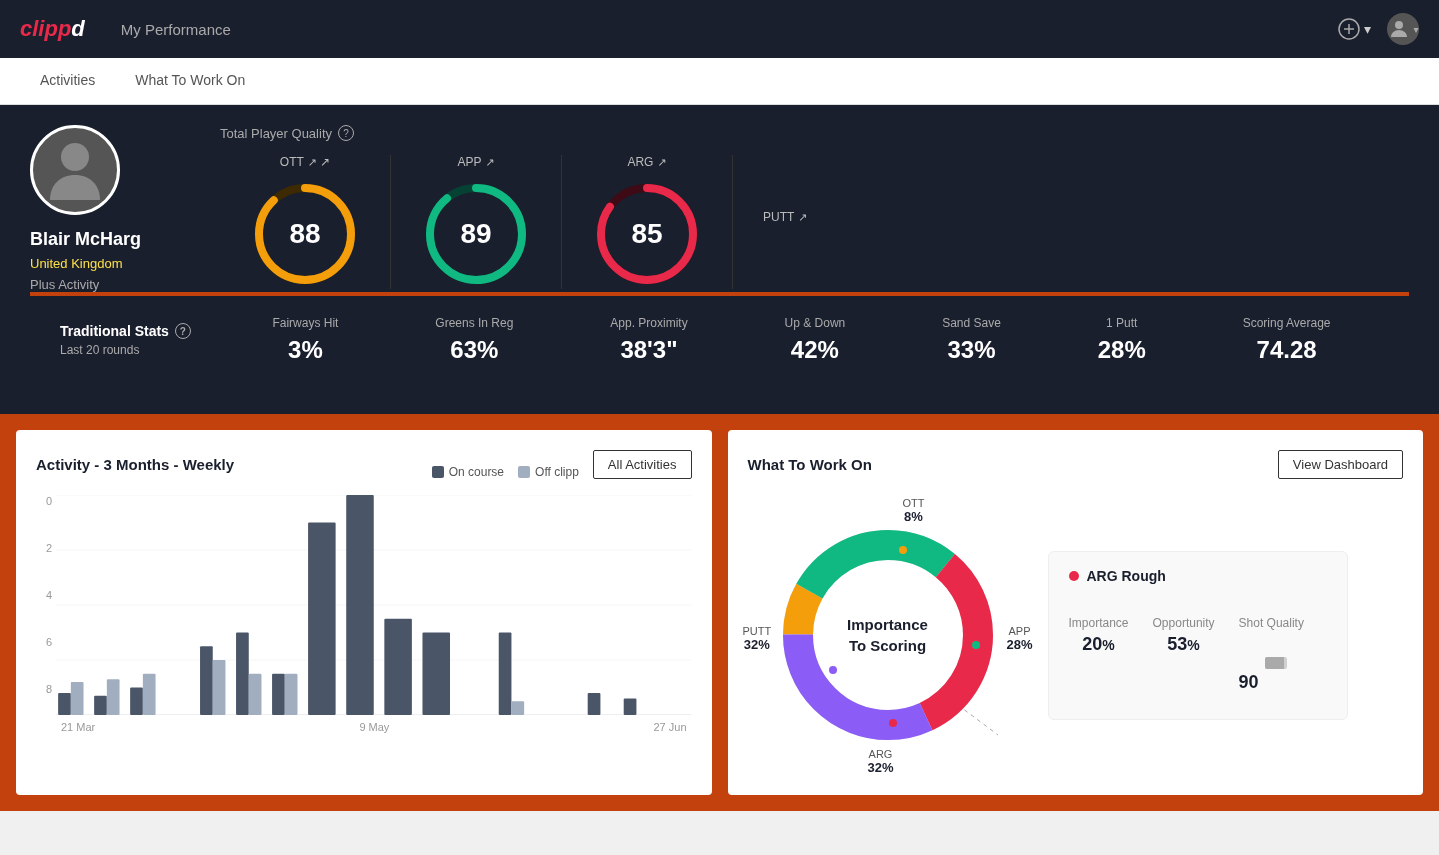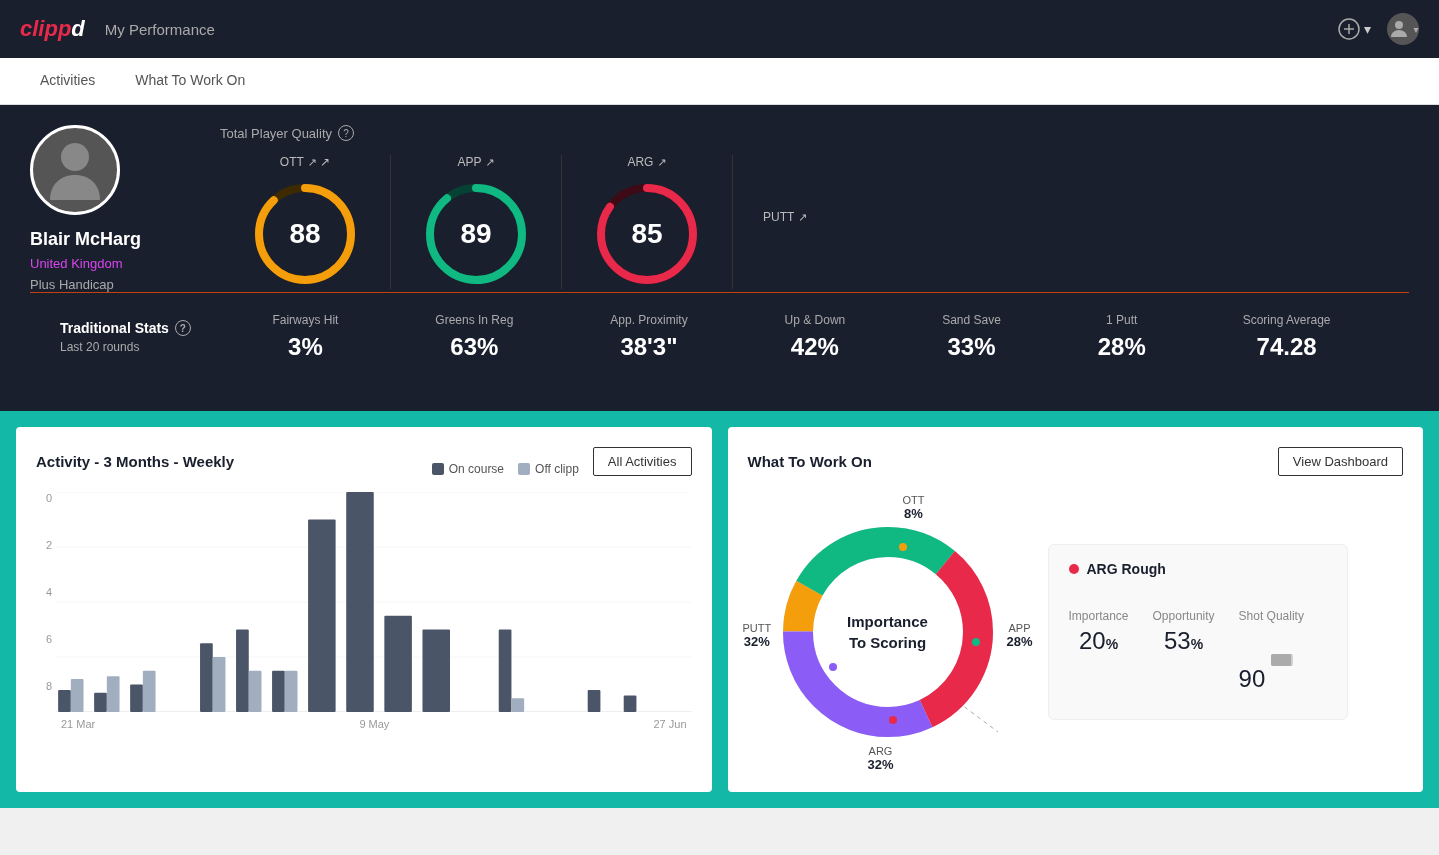--- a/index.html
+++ b/index.html
@@ -23,21 +23,21 @@
     .logo-text {
       font-size: 22px;
       font-weight: 700;
       color: #e8294a;
       font-style: italic;
     }
     .logo-text span { color: #fff; }
     .header-title {
       color: #aaa;
       font-size: 15px;
-      margin-left: 10px;
+      margin-left: 26px;
     }
     .header-right {
       display: flex;
       align-items: center;
       gap: 16px;
     }
     .header-add-btn {
       display: flex;
       align-items: center;
       gap: 4px;
@@ -109,21 +109,21 @@
       color: #ccc;
       margin-bottom: 8px;
     }
     .player-name {
       font-size: 18px;
       font-weight: 700;
       color: #fff;
     }
     .player-country {
       font-size: 13px;
-      color: #d946ef;
+      color: #fde047;
     }
     .player-handicap {
       font-size: 13px;
       color: #aaa;
     }
 
     
     .quality-section {
       flex: 1;
     }
@@ -170,21 +170,21 @@
       left: 50%;
       transform: translate(-50%, -50%);
       font-size: 28px;
       font-weight: 700;
       color: #fff;
     }
 
     
     .trad-stats {
       background: #1a1f2e;
-      border-top: 1px solid #c2410c;
+      border-top: 4px solid #c2410c;
       padding: 20px 30px;
       display: flex;
       align-items: center;
       gap: 4px;
     }
     .trad-label {
       min-width: 160px;
     }
     .trad-label-title {
       font-size: 14px;
@@ -216,21 +216,21 @@
       font-size: 24px;
       font-weight: 600;
       color: #fff;
     }
 
     
     .bottom-section {
       display: flex;
       gap: 16px;
       padding: 16px;
-      background: #14b8a6;
+      background: #c2410c;
     }
 
     
     .activity-card {
       flex: 1;
       background: #fff;
       border-radius: 4px;
       padding: 20px;
       min-height: 340px;
     }
@@ -338,22 +338,22 @@
     }
     .info-metric {
       text-align: center;
     }
     .info-metric-label {
       font-size: 12px;
       color: #888;
       margin-bottom: 4px;
     }
     .info-metric-value {
-      font-size: 24px;
-      font-weight: 400;
+      font-size: 18px;
+      font-weight: 700;
       color: #1a1f2e;
       margin-top: 38px;
     }
     .info-metric-suffix {
       font-size: 14px;
       font-weight: 700;
       color: #1a1f2e;
     }
 
     .question-icon {
@@ -412,21 +412,21 @@
 
     <div class="player-info">
       <div class="player-avatar">
         <svg width="60" height="70" viewBox="0 0 60 70" fill="#888">
             <ellipse cx="30" cy="22" rx="14" ry="14"></ellipse>
             <path d="M5 65c0-15 10-25 25-25s25 10 25 25"></path>
           </svg>
       </div>
       <div class="player-name">Blair McHarg</div>
       <div class="player-country">United Kingdom</div>
-      <div class="player-handicap">Plus Handicap</div>
+      <div class="player-handicap">Plus Activity</div>
     </div>
 
     <div class="quality-section">
       <div class="quality-label">
         <span>Total Player Quality</span>
         <span class="question-icon">?</span>
       </div>
       <div class="quality-scores">
 
 

